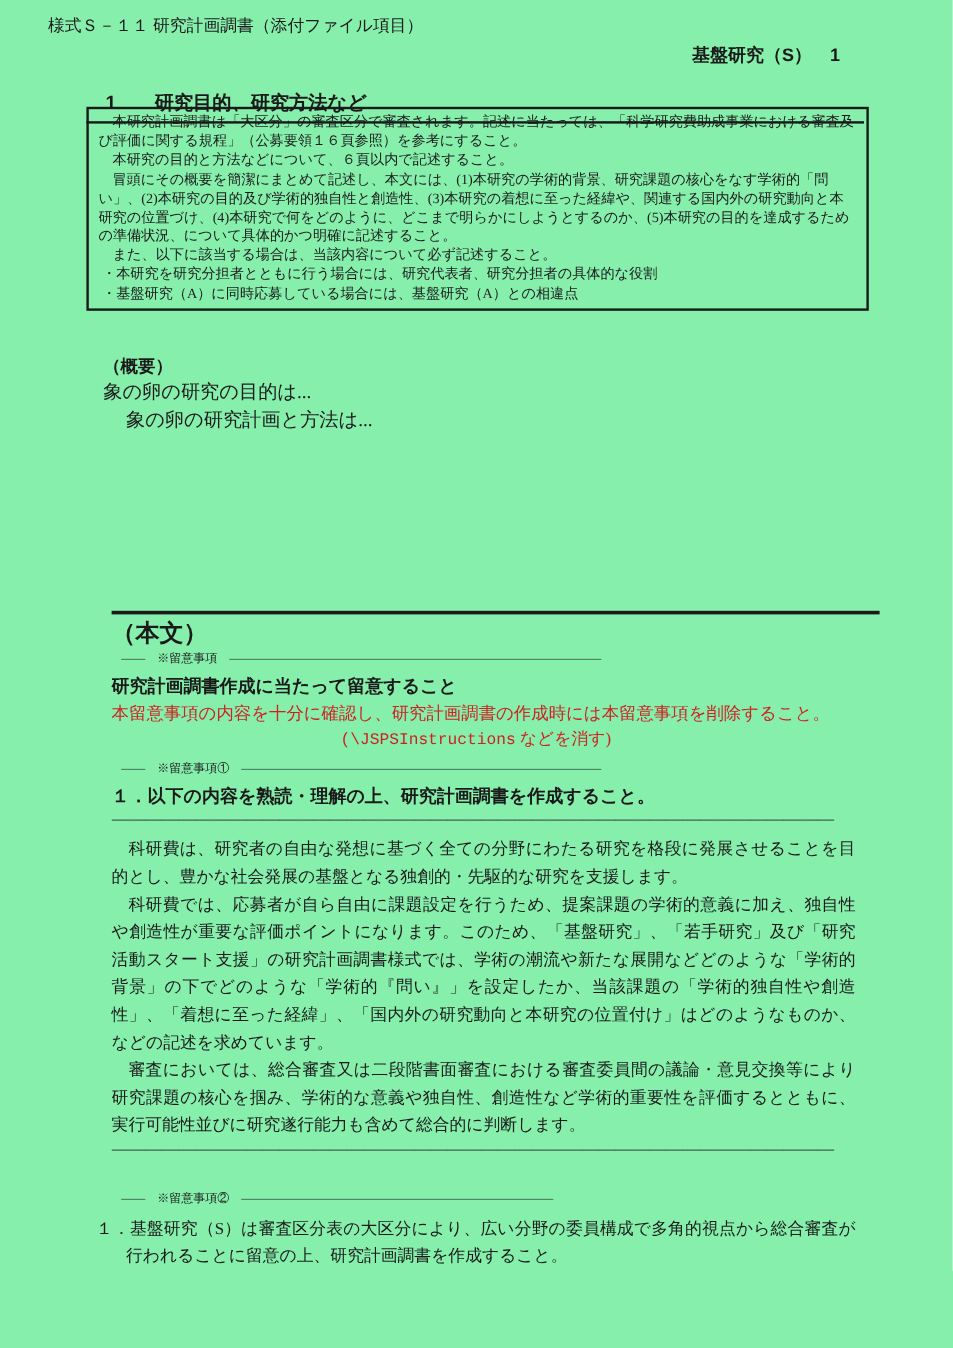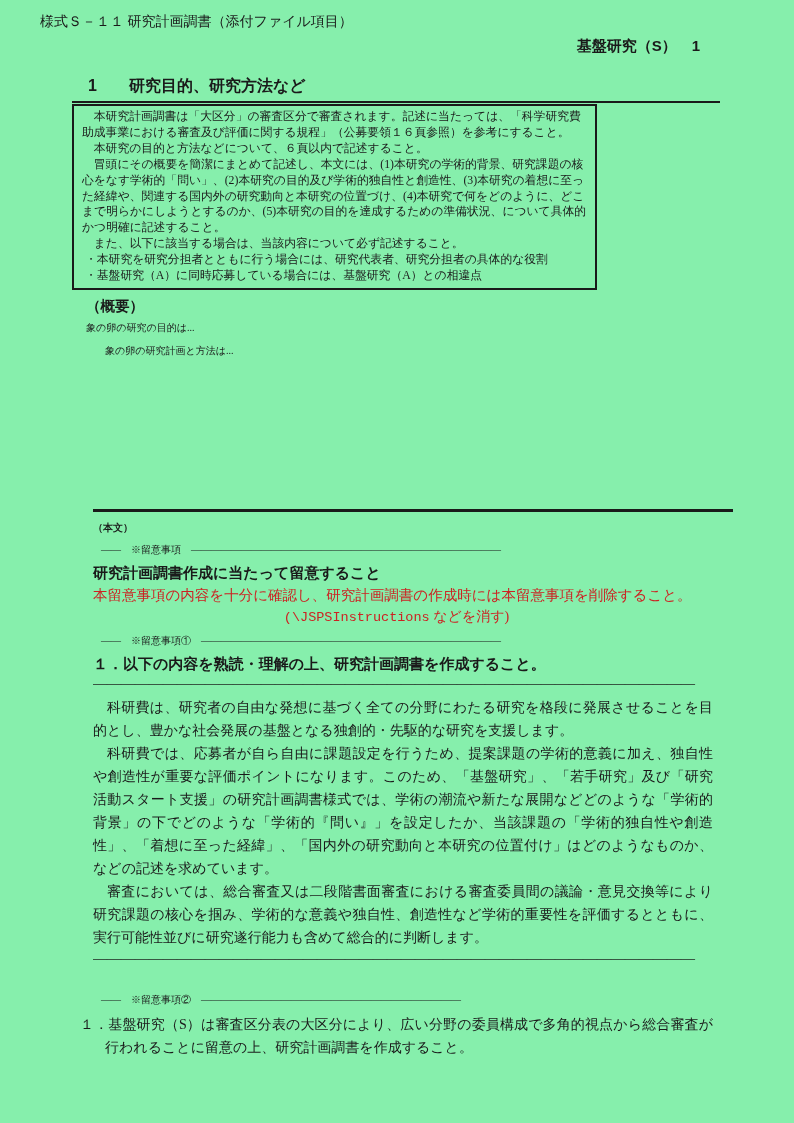--- a/index.html
+++ b/index.html
@@ -22,37 +22,37 @@
   .hdr-left{position:absolute;top:13px;left:40px;font-size:14px;font-family:var(--serif);}
   .hdr-right{position:absolute;top:37px;right:94px;font-size:15px;font-family:var(--sans);font-weight:bold;}
   
   .sec-title{
     position:absolute;top:76px;left:72px;width:648px;
     font-family:var(--sans);font-weight:bold;font-size:16px;
     padding:0 0 4px 16px;border-bottom:2px solid var(--ink);
   }
   
   .inst-box{
-    position:absolute;top:104px;left:72px;width:525px;
+    position:absolute;top:89px;left:72px;width:652px;
     border:2px solid var(--ink);
     padding:3px 8px 4px 8px;
     font-size:11.8px;line-height:15.9px;font-family:var(--serif);
   }
   .inst-box p{text-indent:1em;}
   .inst-box .bullet{text-indent:0;padding-left:3px;}
   
   .summary{position:absolute;top:295px;left:86px;width:634px;}
   .summary .lbl{font-family:var(--sans);font-weight:bold;font-size:14.5px;line-height:22px;}
-  .summary .ln{font-size:10px;line-height:22.5px;}
+  .summary .ln{font-size:16px;line-height:22.5px;}
   .summary .ln.indent{text-indent:19px;}
   
   .thick-rule{position:absolute;top:509px;left:93px;width:640px;height:3px;background:var(--ink);}
   
   .honbun{position:absolute;top:518px;left:93px;width:620px;}
-  .honbun .lbl{font-family:Liberation Sans, sans-serif;font-weight:bold;font-size:10px;line-height:20px;margin-bottom:3px;}
+  .honbun .lbl{font-family:Liberation Sans, sans-serif;font-weight:bold;font-size:20px;line-height:20px;margin-bottom:3px;}
   .notice-line{font-size:10px;line-height:18px;padding-left:8px;margin-bottom:4px;white-space:nowrap;overflow:hidden;}
   .bold-title{font-family:var(--sans);font-weight:bold;font-size:15px;line-height:20px;margin-bottom:2px;}
   .red1{color:var(--red);font-size:14.5px;line-height:21px;}
   .red2{color:var(--red);font-size:14px;line-height:21px;margin-left:-13px;margin-bottom:4px;text-align:center;}
   .red2 .code{font-family:var(--mono);font-size:13.5px;}
   .sep{font-size:14px;line-height:16px;margin-bottom:4px;white-space:nowrap;overflow:hidden;}
   .sep.after{margin-top:2px;}
   .para{font-family:var(--sans);font-size:14px;line-height:23px;text-indent:1em;text-align:justify;}
   .notice2{margin-top:24px;}
   .item2{

